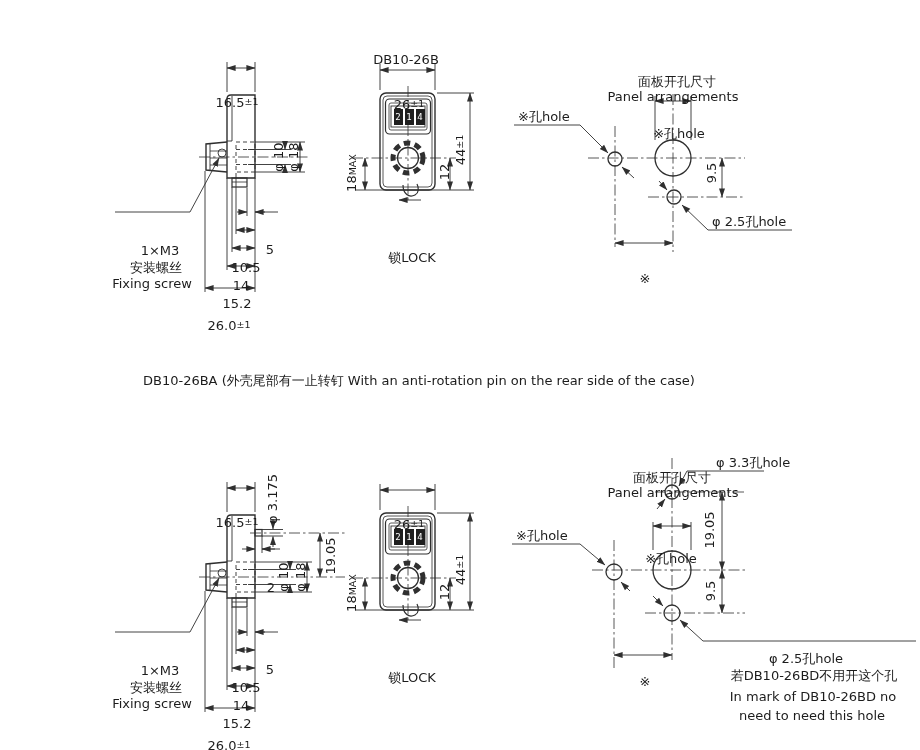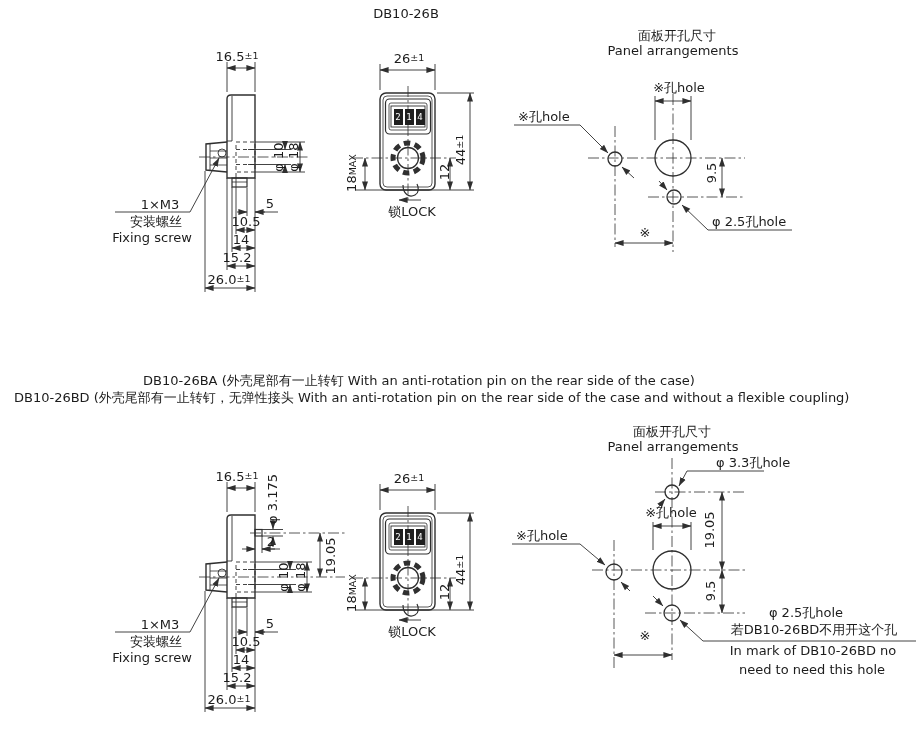--- a/index.html
+++ b/index.html
@@ -1,20 +1,20 @@
 <!DOCTYPE html>
 <html><head>
 <meta charset="utf-8">
 <style>
   html,body{margin:0;padding:0;background:#fff;}
   .canvas{position:relative;width:920px;height:750px;background:#fff;overflow:hidden;
           font-family:"DejaVu Sans","Liberation Sans",sans-serif;color:#1c1c1c;}
   svg{position:absolute;left:0;top:0;}
   .lbl{position:absolute;white-space:nowrap;font-size:13px;line-height:1.1;color:#1c1c1c;}
-  .c{transform:translate(-50%,-50%);}
+  .c{transform:translate(-50%,-50%);margin-top:46px;}
   .rc{transform:translate(-50%,-50%) rotate(-90deg);}
   .tol{font-size:9.5px;vertical-align:1.5px;}
   .sfx{font-size:9.5px;}
   .note{font-size:13px;}
   .digit-cell{position:absolute;width:9px;height:16px;background:#1f1f1f;color:#fdfdfd;
               font-size:9px;font-family:"DejaVu Sans Mono",monospace;
               display:flex;align-items:center;justify-content:center;}
 </style>
 </head>
 <body>
@@ -250,21 +250,20 @@
 
 <div class="lbl c" style="left:677px;top:36px">面板开孔尺寸</div>
 <div class="lbl c" style="left:673px;top:51px">Panel arrangements</div>
 <div class="lbl c" style="left:679px;top:88px">※孔hole</div>
 <div class="lbl" style="left:518px;top:110px">※孔hole</div>
 <div class="lbl rc" style="left:712px;top:173px">9.5</div>
 <div class="lbl c" style="left:645px;top:233px">※</div>
 <div class="lbl" style="left:712px;top:215px">φ 2.5孔hole</div>
 
 <div class="lbl" style="left:143px;top:374px">DB10-26BA (外壳尾部有一止转钉 With an anti-rotation pin on the rear side of the case)</div>
-<div class="lbl" style="left:14px;top:391px">DB10-26BD (外壳尾部有一止转钉，无弹性接头 With an anti-rotation pin on the rear side of the case and without a flexible coupling)</div>
 
 <div class="lbl c" style="left:237px;top:477px"><span>16.5</span><span class="tol">±1</span></div>
 <div class="lbl rc" style="left:273px;top:499px">φ 3.175</div>
 <div class="lbl c" style="left:271px;top:542px">2</div>
 <div class="lbl rc" style="left:331px;top:556px">19.05</div>
 <div class="lbl rc" style="left:284px;top:577px">φ 10</div>
 <div class="lbl rc" style="left:301px;top:577px">φ 18</div>
 <div class="lbl c" style="left:270px;top:624px">5</div>
 <div class="lbl c" style="left:246px;top:642px">10.5</div>
 <div class="lbl c" style="left:241px;top:660px">14</div>

